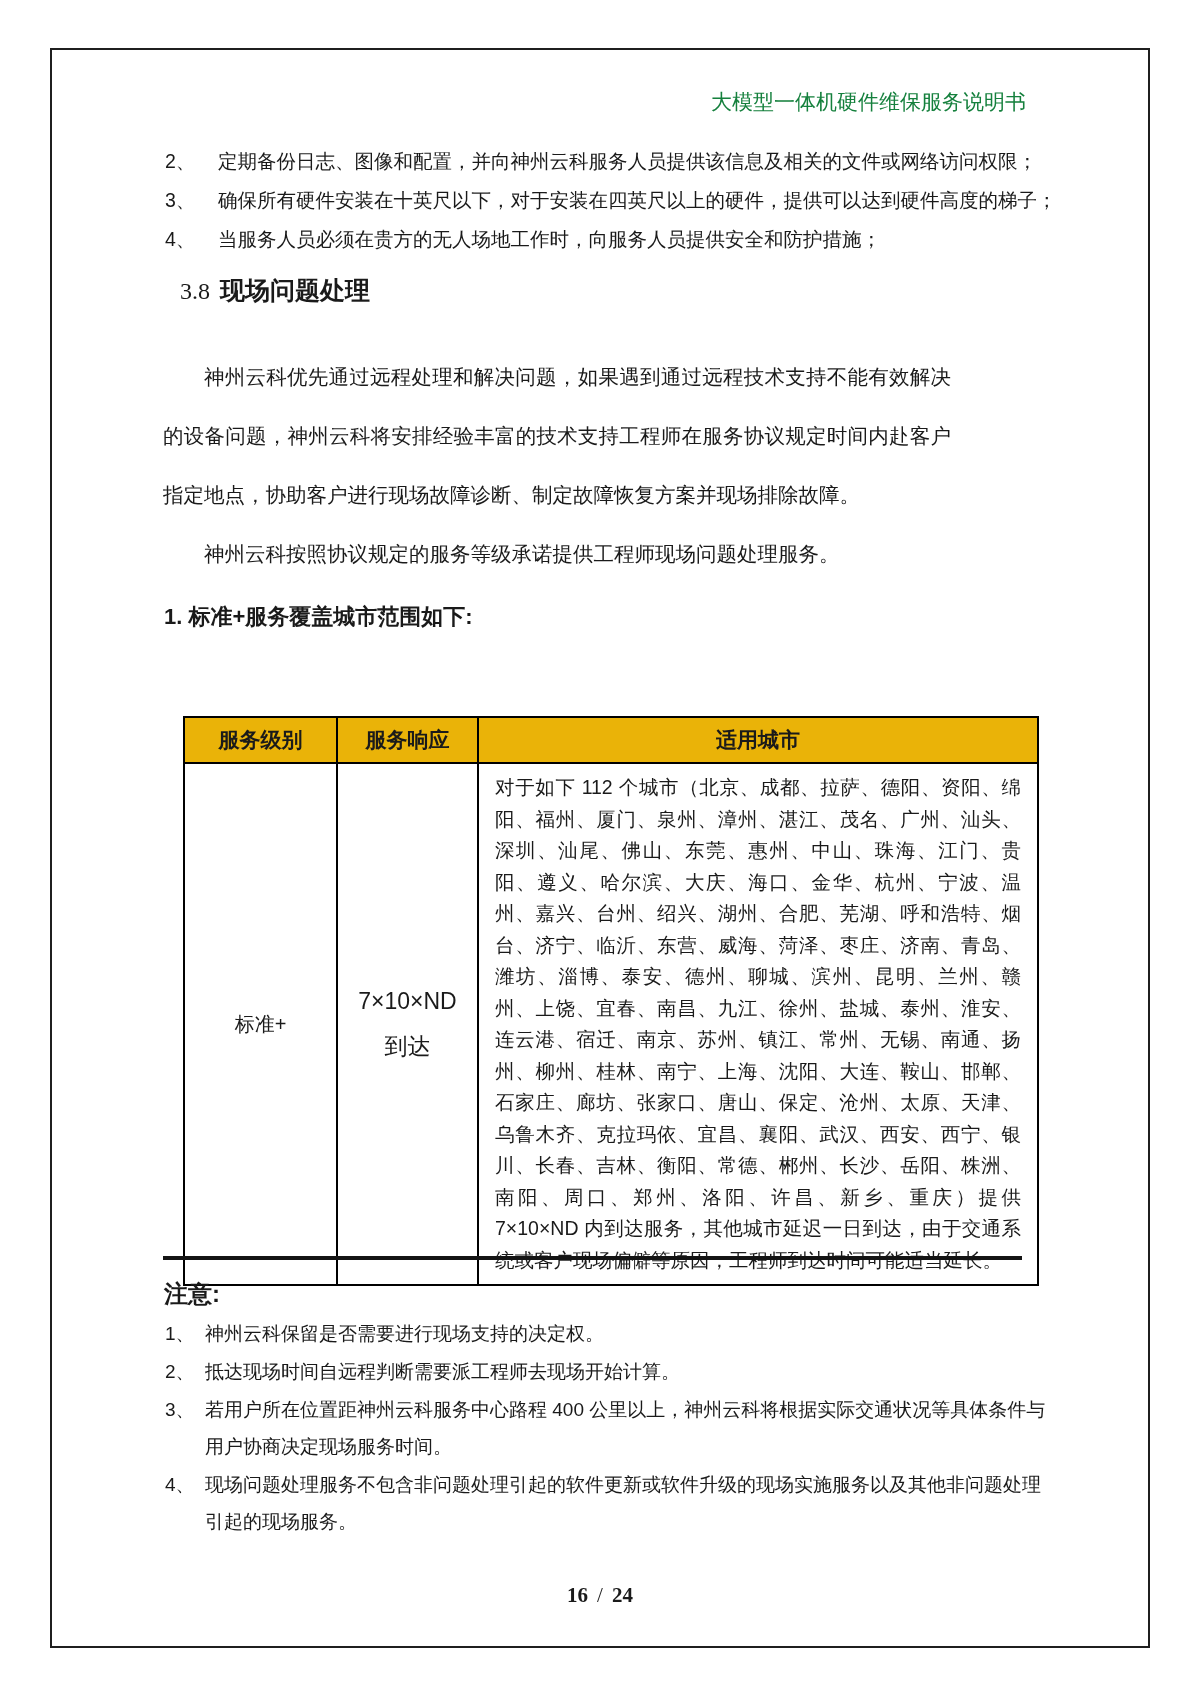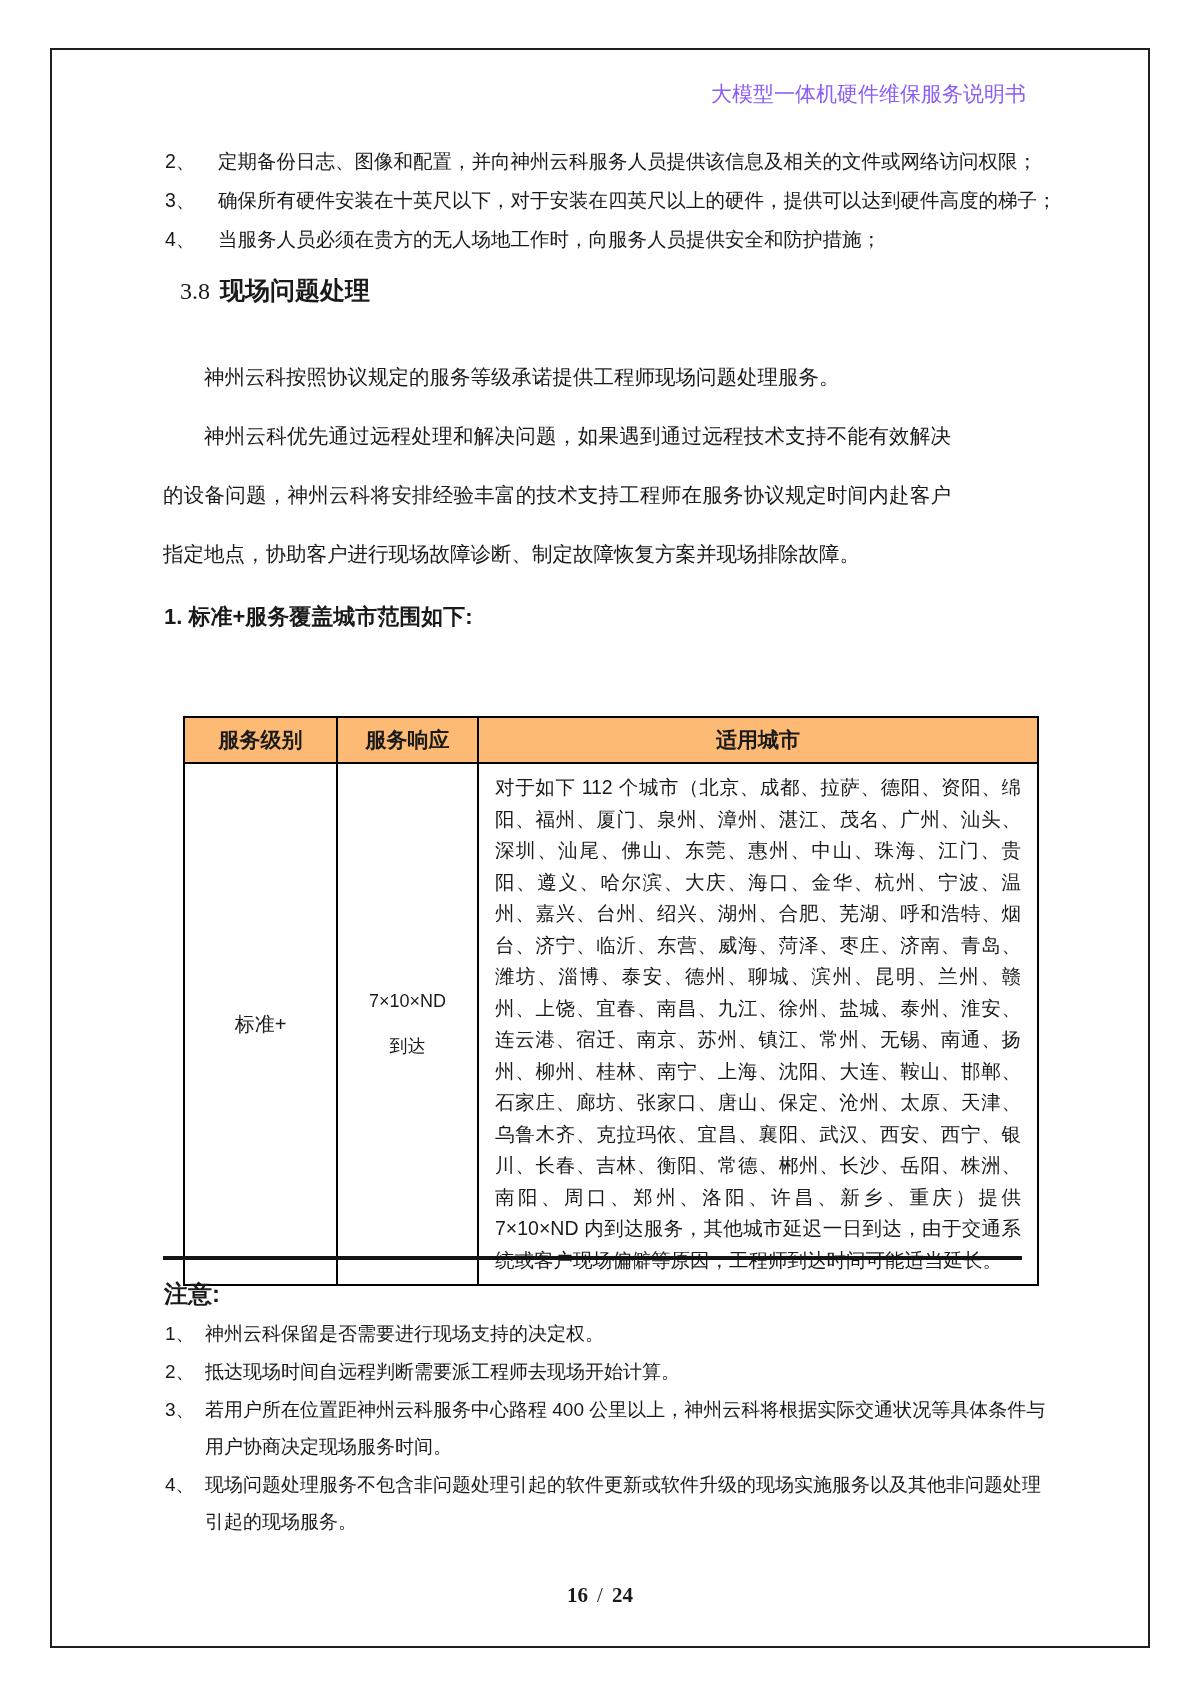--- a/index.html
+++ b/index.html
@@ -5,22 +5,22 @@
   html,body { margin:0; padding:0; background:#ffffff; }
   .page {
     position:relative; width:1200px; height:1698px; background:#ffffff;
     color:#1a1a1a; font-family:"Liberation Sans", sans-serif; overflow:hidden;
   }
   .page-frame {
     position:absolute; left:50px; top:48px; width:1096px; height:1596px;
     border:2px solid #1f1f1f; pointer-events:none;
   }
   .header-title {
-    position:absolute; top:80px; left:300px; width:726px; text-align:right;
-    font-family:Liberation Serif, serif; font-size:21px; color:#8b5cf6;
+    position:absolute; top:88px; left:300px; width:726px; text-align:right;
+    font-family:Liberation Serif, serif; font-size:21px; color:#15803d;
   }
   .intro { position:absolute; left:165px; top:142px; width:800px; font-size:19.5px; }
   .intro-item { display:flex; height:39px; align-items:center; white-space:nowrap; }
   .intro-item .num { flex:0 0 53px; }
   .section-heading { position:absolute; left:180px; top:274px; white-space:nowrap; }
   .sec-num { font-family:"Liberation Serif", serif; font-size:24px;text-align:center; }
   .sec-title { font-size:25px; font-weight:bold; margin-left:10px; }
   .paras {
     position:absolute; left:163px; top:347px; width:788px;
     font-size:20.5px; line-height:59px; text-align:justify;
@@ -28,28 +28,28 @@
   .paras p { margin:0; text-indent:41px; }
   .coverage-heading {
     position:absolute; left:164px; top:602px; font-size:22px; font-weight:bold; white-space:nowrap;
   }
   table.svc-table {
     position:absolute; left:183px; top:716px; width:854px;
     border-collapse:collapse; table-layout:fixed;
   }
   .svc-table th, .svc-table td { border:2px solid #000000; }
   .svc-table th {
-    background:#fdba74; height:42px; font-size:21px; font-weight:bold;
+    background:#eab308; height:42px; font-size:21px; font-weight:bold;
     text-align:center; vertical-align:middle;
   }
   .col-level  { width:153px; }
   .col-resp   { width:141px; }
   .col-cities { width:560px; }
   td.level { text-align:center; vertical-align:middle; font-size:20px; }
-  td.resp  { text-align:center; vertical-align:middle; font-size:18px; line-height:45px; }
+  td.resp  { text-align:center; vertical-align:middle; font-size:23px; line-height:45px; }
   td.cities {
     height:467px; padding:8px 16px; font-size:19.5px; line-height:31.5px;
     text-align:justify; vertical-align:top;
   }
   .divider { position:absolute; left:163px; top:1256px; width:859px; height:4px; background:#141414; }
   .notes-heading { position:absolute; left:164px; top:1278px; font-size:24px; font-weight:bold;text-align:center; }
   .notes { position:absolute; left:165px; top:1315px; width:882px; font-size:19px; line-height:37px; }
   .note { display:flex; margin-bottom:1px; }
   .note .num { flex:0 0 40px; }
   .note .txt { flex:1; }
@@ -81,22 +81,22 @@
       <span class="num">4、</span>
       <span class="txt">当服务人员必须在贵方的无人场地工作时，向服务人员提供安全和防护措施；</span>
     </div>
   </div>
 
   <div class="section-heading">
     <span class="sec-num">3.8</span><span class="sec-title">现场问题处理</span>
   </div>
 
   <div class="paras">
+    <p>神州云科优先通过远程处理和解决问题，如果遇到通过远程技术支持不能有效解决的设备问题，神州云科将安排经验丰富的技术支持工程师在服务协议规定时间内赴客户指定地点，协助客户进行现场故障诊断、制定故障恢复方案并现场排除故障。</p>
     <p>神州云科按照协议规定的服务等级承诺提供工程师现场问题处理服务。</p>
-    <p>神州云科优先通过远程处理和解决问题，如果遇到通过远程技术支持不能有效解决的设备问题，神州云科将安排经验丰富的技术支持工程师在服务协议规定时间内赴客户指定地点，协助客户进行现场故障诊断、制定故障恢复方案并现场排除故障。</p>
   </div>
 
   <div class="coverage-heading">1. 标准+服务覆盖城市范围如下:</div>
 
   <table class="svc-table">
     <colgroup>
       <col class="col-level">
       <col class="col-resp">
       <col class="col-cities">
     </colgroup>

